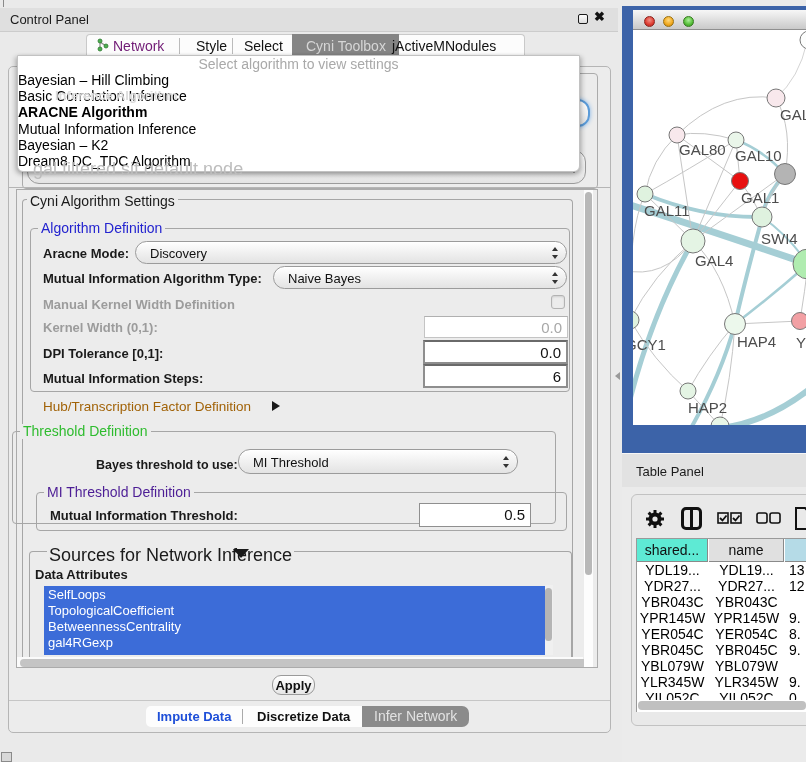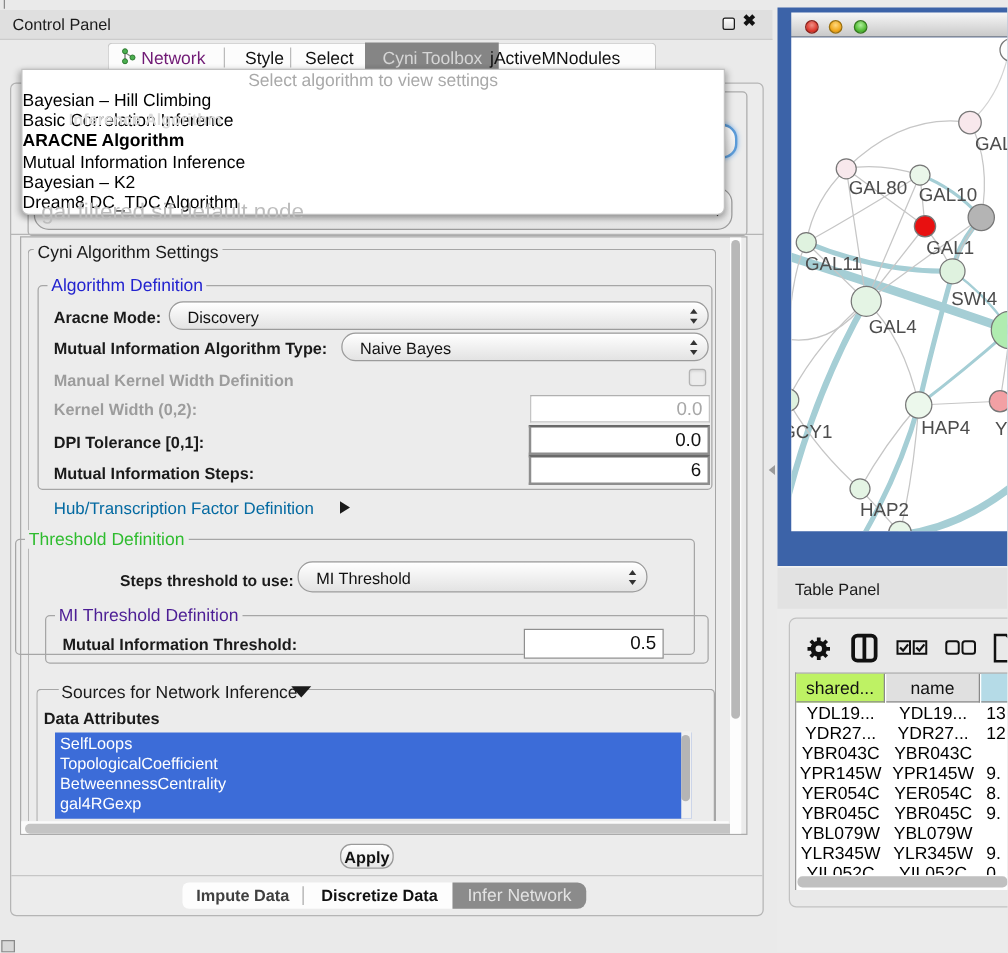--- a/index.html
+++ b/index.html
@@ -67,65 +67,65 @@
       <span class="ctext">Discovery</span>
       <span class="updn"></span>
     </div>
 <div class="lbl" style="left:43px;top:271px;">Mutual Information Algorithm Type:</div>
 <div class="combo" style="left:273px;top:266px;width:294px;height:23px;">
       <span class="ctext">Naive Bayes</span>
       <span class="updn"></span>
     </div>
 <div class="lbl" style="left:43px;top:297px;color:#9c9c9c;">Manual Kernel Width Definition</div>
 <div class="abs" style="left:551px;top:295px;width:14px;height:14px;background:#ececec;border:1px solid #b3b3b3;border-radius:3px;box-shadow:inset 0 1px 2px rgba(0,0,0,.12);"></div>
-<div class="lbl" style="left:43px;top:320px;color:#9c9c9c;">Kernel Width (0,2):</div>
+<div class="lbl" style="left:43px;top:320px;color:#9c9c9c;">Kernel Width (0,1):</div>
 <div class="tin" style="left:424px;top:316px;width:144px;height:22px;border:1px solid #c4c4c4;border-top-color:#b0b0b0;color:#a8a8a8;font-size:15px;">0.0</div>
 <div class="lbl" style="left:43px;top:346px;">DPI Tolerance [0,1]:</div>
 <div class="tin" style="left:423px;top:340px;width:145px;height:24px;border:2px solid #8e8e8e;border-top-color:#6a6a6a;font-size:15px;">0.0</div>
 <div class="lbl" style="left:43px;top:371px;">Mutual Information Steps:</div>
 <div class="tin" style="left:423px;top:364px;width:145px;height:24px;border:2px solid #8e8e8e;border-top-color:#6a6a6a;font-size:15px;">6</div>
 
-<div class="abs" style="left:43px;top:399px;font-size:13.5px;color:#0369a1;">Hub/Transcription Factor Definition</div>
+<div class="abs" style="left:43px;top:399px;font-size:13.5px;color:#a16207;">Hub/Transcription Factor Definition</div>
 <div class="abs" style="left:272px;top:401px;width:0;height:0;border-top:5.5px solid transparent;border-bottom:5.5px solid transparent;border-left:8px solid #1a1a1a;"></div>
 
 <div class="grp" style="left:12px;top:431px;width:544px;height:93px;">
   <span class="ttl" style="color:#2ebc2e;">Threshold Definition</span>
 </div>
-<div class="lbl" style="left:96px;top:458px;font-size:12.5px;">Steps threshold to use:</div>
+<div class="lbl" style="left:96px;top:458px;font-size:12.5px;">Bayes threshold to use:</div>
 <div class="combo" style="left:238px;top:449px;width:280px;height:25px;">
       <span class="ctext" style="top:5px;">MI Threshold</span>
       <span class="updn"></span>
     </div>
 <div class="grp" style="left:36px;top:492px;width:531px;height:39px;">
   <span class="ttl" style="color:#4c1d95;">MI Threshold Definition</span>
 </div>
 <div class="lbl" style="left:50px;top:508px;">Mutual Information Threshold:</div>
 <div class="tin" style="left:419px;top:503px;width:112px;height:24px;border:1px solid #8f8f8f;font-size:15px;">0.5</div>
 
 <div class="abs" style="left:29px;top:551px;width:543px;height:106px;border:1px solid #a6a6a6;border-bottom:none;border-radius:4px 4px 0 0;"></div>
-<div class="abs" style="left:47px;top:545px;background:#ececec;padding:0 2px;font-size:14px;color:#1a1a1a;">Sources for Network Inference</div>
+<div class="abs" style="left:47px;top:545px;background:#ececec;padding:0 2px;font-size:18px;color:#1a1a1a;">Sources for Network Inference</div>
 <div class="abs" style="left:233px;top:549px;width:0;height:0;border-left:8px solid transparent;border-right:8px solid transparent;border-top:9px solid #1a1a1a;"></div>
 <div class="lbl" style="left:35px;top:567px;">Data Attributes</div>
 <div class="abs" style="left:44px;top:586px;width:509px;height:69px;background:#3c6cd8;"></div>
 <div class="abs" style="left:48px;top:587px;font-size:13px;line-height:16px;color:#fff;">SelfLoops<br>TopologicalCoefficient<br>BetweennessCentrality<br>gal4RGexp</div>
 <div class="abs" style="left:545px;top:585px;width:8px;height:70px;background:#f0f0f0;"></div>
 <div class="abs" style="left:545px;top:588px;width:7px;height:53px;background:#b5b5b5;border-radius:4px;"></div>
 
 <div class="abs" style="left:17px;top:657px;width:566px;height:10px;background:#fbfbfb;"></div>
 <div class="abs" style="left:20px;top:659px;width:567px;height:8px;background:#c4c4c4;border-radius:4px;"></div>
 
 <div class="abs" style="left:584px;top:190px;width:9px;height:477px;background:#fdfdfd;"></div>
 <div class="abs" style="left:585px;top:192px;width:7px;height:383px;background:#b8b8b8;border-radius:4px;"></div>
 
 <div class="abs" style="left:272px;top:675px;width:43px;height:20px;background:linear-gradient(#ffffff,#e6e6e6);border:1px solid #9a9a9a;border-radius:9px;text-align:center;font-size:13px;font-weight:bold;padding-top:2px;color:#111;">Apply</div>
 <div class="abs" style="left:9px;top:700px;width:601px;height:1px;background:#c6c6c6;"></div>
 <div class="abs" style="left:146px;top:706px;width:216px;height:21px;background:#fdfdfd;border-radius:5px 0 0 5px;"></div>
 <div class="abs" style="left:362px;top:706px;width:107px;height:21px;background:#8b8b8b;border-radius:0 7px 7px 0;"></div>
 <div class="abs" style="left:242px;top:709px;width:1px;height:15px;background:#aaa;"></div>
-<div class="abs" style="left:157px;top:709px;font-size:13px;font-weight:bold;color:#404040;">Impute Data</div>
+<div class="abs" style="left:157px;top:709px;font-size:13px;font-weight:bold;color:#1d4ed8;">Impute Data</div>
 <div class="abs" style="left:257px;top:709px;font-size:13px;font-weight:bold;color:#111;">Discretize Data</div>
 <div class="abs" style="left:374px;top:708px;font-size:14px;color:#e2e2e2;">Infer Network</div>
 
 <div class="abs" style="left:17px;top:55px;width:563px;height:117px;background:#fff;border:1px solid #c2c2c2;border-radius:0 0 6px 6px;box-shadow:-2px 2px 5px rgba(0,0,0,.22), 2px 2px 5px rgba(0,0,0,.22);"></div>
 <div class="abs" style="left:17px;top:56px;width:563px;text-align:center;font-size:14px;color:#a9a9a9;">Select algorithm to view settings</div>
 <div class="abs" style="left:18px;top:72px;font-size:14px;line-height:16.2px;color:#000;">Bayesian – Hill Climbing<br>Basic Correlation Inference<br><b>ARACNE Algorithm</b><br>Mutual Information Inference<br>Bayesian – K2<br>Dream8 DC_TDC Algorithm</div>
 
 <div class="abs" style="left:55px;top:88px;font-size:13px;font-weight:bold;color:#dcdcdc;">Inference Algorithm</div>
 <div class="abs" style="left:33px;top:159px;font-size:18px;color:#bdbdbd;">gal filtered sif default node</div>
 
@@ -238,21 +238,21 @@
 
   <g fill="none" stroke="#111" stroke-width="1.6">
     <rect x="117" y="8" width="10" height="10" rx="2"></rect>
     <rect x="130" y="8" width="10" height="10" rx="2"></rect>
   </g>
 
   <path d="M156 3 h9 l5 5 v16 h-14 z" fill="none" stroke="#111" stroke-width="2"></path>
 </svg>
 
 <div class="abs" style="left:636px;top:538px;width:170px;height:174px;background:#fff;border-top:1px solid #9a9a9a;border-left:1px solid #9a9a9a;"></div>
-<div class="abs" style="left:637px;top:539px;width:71px;height:23px;background:#bef264;border-right:1px solid #8a8a8a;border-bottom:1px solid #8a8a8a;text-align:center;font-size:14px;padding-top:3px;color:#111;">shared...</div>
+<div class="abs" style="left:637px;top:539px;width:71px;height:23px;background:#5eead4;border-right:1px solid #8a8a8a;border-bottom:1px solid #8a8a8a;text-align:center;font-size:14px;padding-top:3px;color:#111;">shared...</div>
 <div class="abs" style="left:709px;top:539px;width:75px;height:23px;background:#e0e0e0;border-right:1px solid #8a8a8a;border-bottom:1px solid #8a8a8a;text-align:center;font-size:14px;padding-top:3px;color:#111;">name</div>
 <div class="abs" style="left:785px;top:539px;width:21px;height:23px;background:#b5dbe7;border-bottom:1px solid #8a8a8a;"></div>
 <div class="abs" style="left:637px;top:562px;width:71px;text-align:center;font-size:14px;line-height:16px;color:#000;">YDL19...<br>YDR27...<br>YBR043C<br>YPR145W<br>YER054C<br>YBR045C<br>YBL079W<br>YLR345W<br>YIL052C</div>
 <div class="abs" style="left:709px;top:562px;width:75px;text-align:center;font-size:14px;line-height:16px;color:#000;">YDL19...<br>YDR27...<br>YBR043C<br>YPR145W<br>YER054C<br>YBR045C<br>YBL079W<br>YLR345W<br>YIL052C</div>
 <div class="abs" style="left:789px;top:562px;width:20px;font-size:14px;line-height:16px;color:#000;">13<br>12<br>&nbsp;<br>9.<br>8.<br>9.<br>&nbsp;<br>9.<br>0.</div>
 <div class="abs" style="left:636px;top:700px;width:170px;height:12px;background:#fff;border-left:1px solid #9a9a9a;"></div>
 <div class="abs" style="left:638px;top:701px;width:168px;height:9px;background:#c0c0c0;border-radius:4px;"></div>
 
 <div class="abs" style="left:1px;top:752px;width:11px;height:10px;background:#d8d8d8;border:1px solid #8a8a8a;"></div>
 

